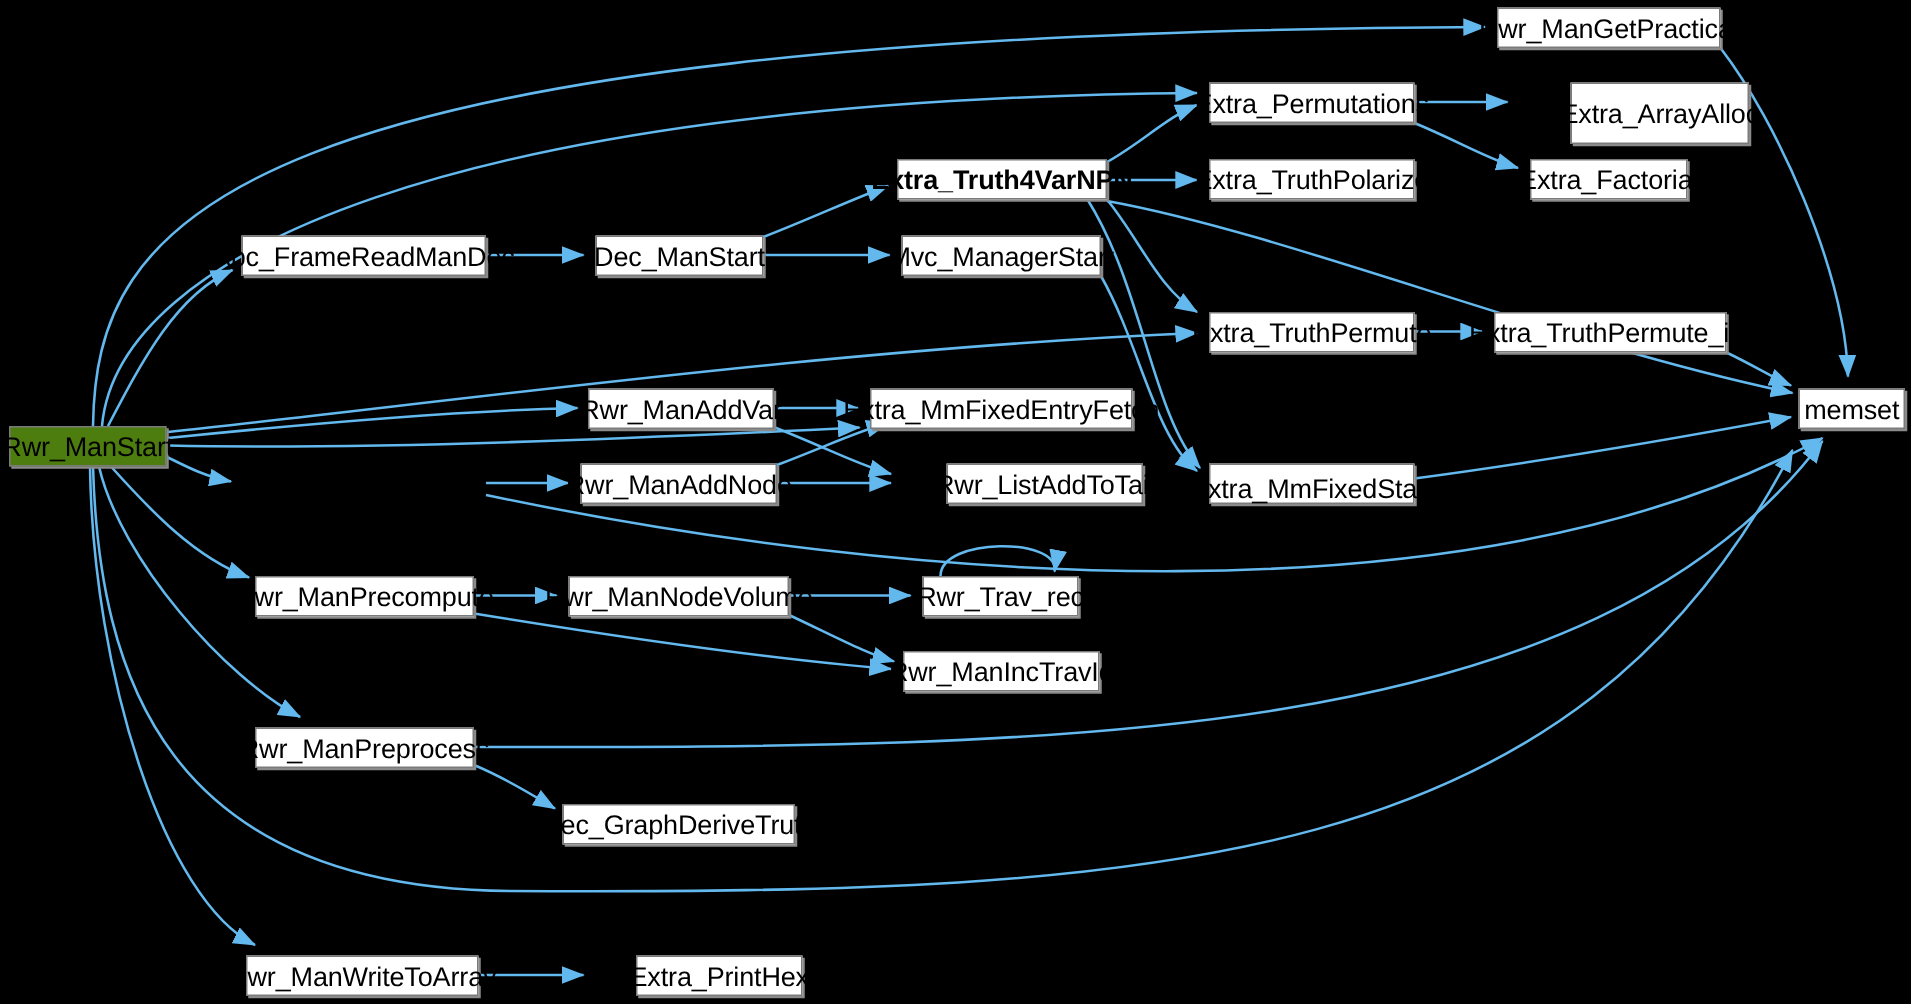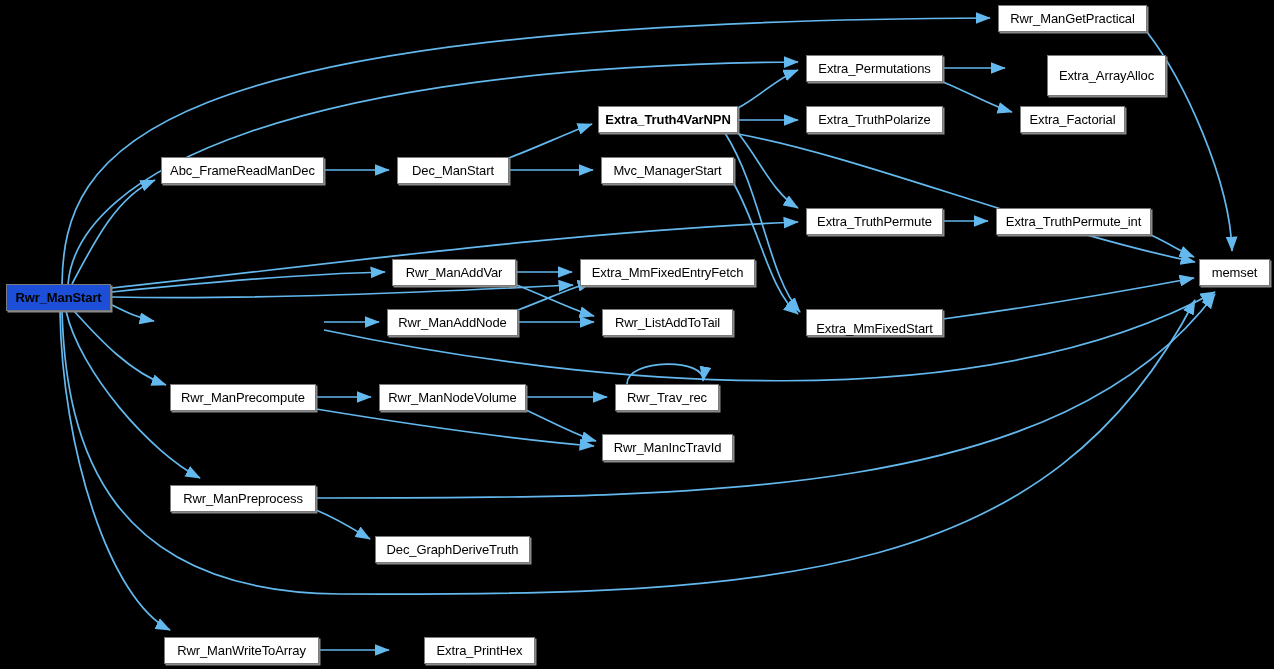--- a/index.html
+++ b/index.html
@@ -1,23 +1,23 @@
 <!DOCTYPE html>
 <html><head>
 <meta charset="utf-8">
 <style>
   html,body{margin:0;padding:0;background:#000;}
   #canvas{position:relative;width:1274px;height:669px;background:#000;overflow:hidden;
           font-family:"Liberation Sans",sans-serif;}
   svg.edges{position:absolute;left:0;top:0;width:1274px;height:669px;}
   .node{position:absolute;box-sizing:border-box;display:flex;align-items:center;
         justify-content:center;background:#fff;border:1px solid #7a7a7a;
-        box-shadow:1.5px 1.5px 0 0 #8a8a8a;color:#000;font-size:13px;
+        box-shadow:1.5px 1.5px 0 0 #8a8a8a;color:#000;font-size:18px;
         line-height:1;white-space:nowrap;letter-spacing:-0.1px;}
-  .node.root{background:#1d4ed8;font-weight:bold;}
+  .node.root{background:#4d7c0f;}
   .node span{display:block;padding:0 6px;}
 </style>
 </head>
 <body>
 
 <div id="canvas">
 
   <svg class="edges" viewBox="0 0 1274 669" xmlns="http://www.w3.org/2000/svg">
     <defs>
       <marker id="ah" markerWidth="9" markerHeight="7" refX="8.5" refY="3.5" orient="auto" markerUnits="strokeWidth">
@@ -136,21 +136,21 @@
 
   <div class="node" style="left:580px;top:259px;width:175px;height:27px;">
     <span>Extra_MmFixedEntryFetch</span>
     </div>
 
 
   <div class="node" style="left:387px;top:309px;width:131px;height:27px;">
     <span>Rwr_ManAddNode</span>
     </div>
 
-  <div class="node" style="left:602px;top:309px;width:131px;height:27px;">
+  <div class="node" style="left:631px;top:309px;width:131px;height:27px;">
     <span>Rwr_ListAddToTail</span>
     </div>
 
   <div class="node" style="left:170px;top:384px;width:146px;height:27px;">
     <span>Rwr_ManPrecompute</span>
     </div>
 
   <div class="node" style="left:379px;top:384px;width:147px;height:27px;">
     <span>Rwr_ManNodeVolume</span>
     </div>

